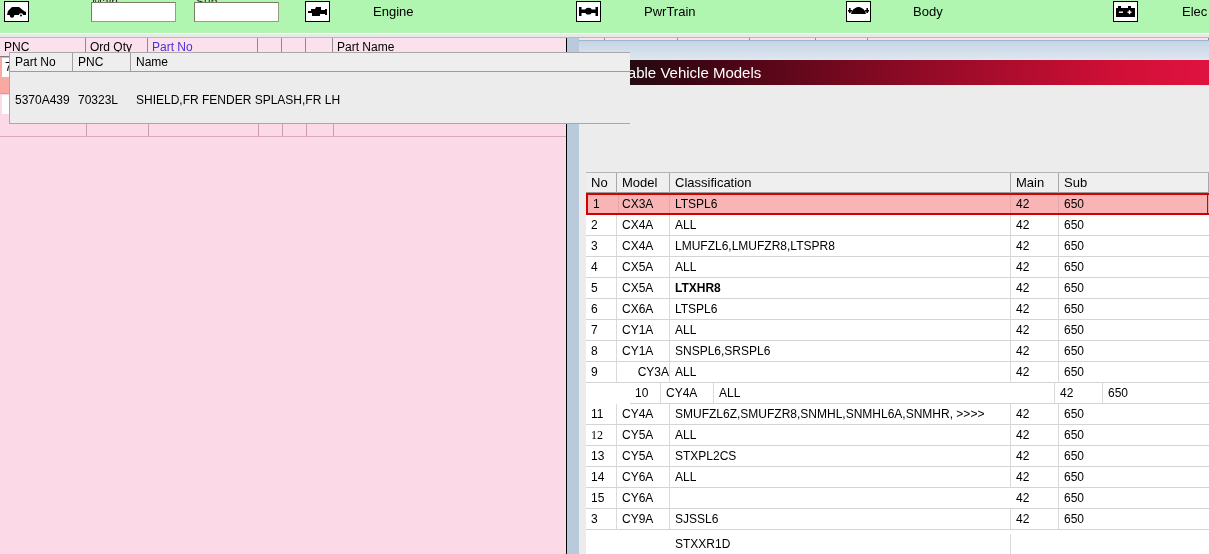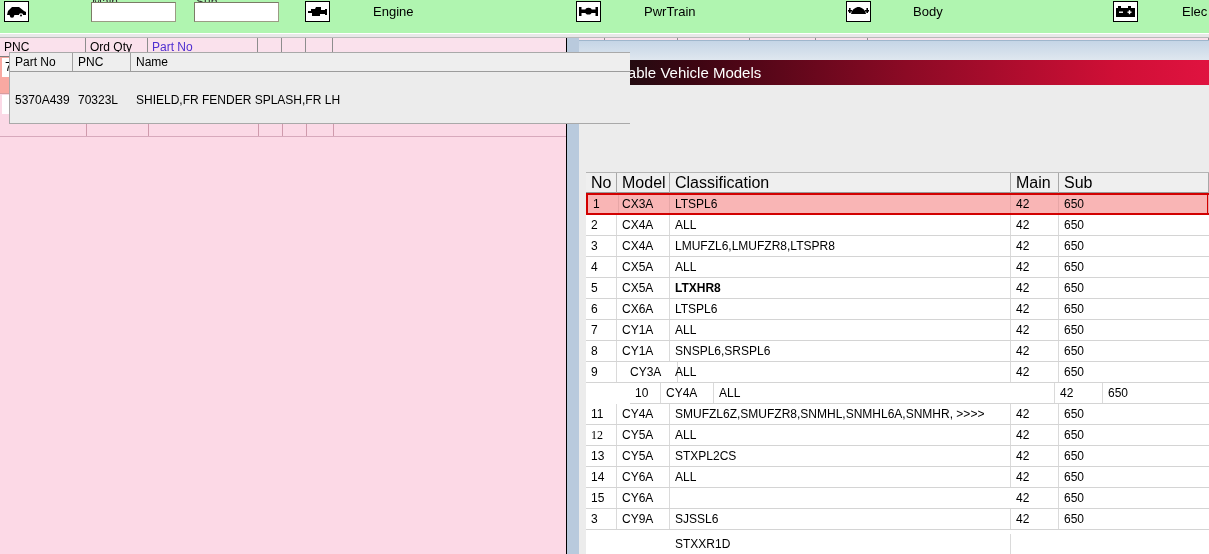--- a/index.html
+++ b/index.html
@@ -187,21 +187,21 @@
   .mdl-header {
     position: absolute; left: 0; top: 0;
     width: 623px; height: 21px;
     background: #efefef;
     border-top: 1px solid #b4b4b4;
     border-bottom: 1px solid #9a9a9a;
   }
   .mdl-hcell {
     position: absolute; top: 0; height: 20px;
     line-height: 20px; padding-left: 5px;
-    font-size: 16px; color: #000000;
+    font-size: 13px; color: #000000;
     border-right: 1px solid #a8a8a8;
     white-space: nowrap; overflow: hidden;
   }
   .mdl-row {
     position: absolute; left: 0;
     width: 623px; height: 21px;
     border-bottom: 1px solid #d4d4d4;
     background: #ffffff;
   }
   .mdl-row.selected {
@@ -287,20 +287,21 @@
 
 <div class="parts-pane">
 
   <div class="pg-header">
     <div class="pg-hcell" style="left:0px;   width:86px;">PNC</div>
     <div class="pg-hcell" style="left:86px;  width:62px;">Ord Qty</div>
     <div class="pg-hcell accent" style="left:148px; width:110px;">Part No</div>
     <div class="pg-hcell" style="left:258px; width:24px;"></div>
     <div class="pg-hcell" style="left:282px; width:24px;"></div>
     <div class="pg-hcell" style="left:306px; width:27px;"></div>
+    <div class="pg-hcell" style="left:333px; width:238px;">Part Name</div>
   </div>
 
   <div class="pg-row1">
     <div class="pg-vline" style="left:86px;"></div>
     <div class="pg-vline" style="left:148px;"></div>
     <div class="pg-vline" style="left:258px;"></div>
     <div class="pg-vline" style="left:282px;"></div>
     <div class="pg-vline" style="left:306px;"></div>
     <div class="pg-vline" style="left:333px;"></div>
     <input class="pg-input" style="left: 2px; top: 1px; width: 80px; border: none;" value="70323L">
@@ -415,21 +416,21 @@
       </div>
       <div class="mdl-row" style="top: 169px;">
         <div class="mdl-cell" style="left: 0px; width: 31px;">8</div>
         <div class="mdl-cell" style="left: 31px; width: 53px;">CY1A</div>
         <div class="mdl-cell" style="left: 84px; width: 341px;">SNSPL6,SRSPL6</div>
         <div class="mdl-cell" style="left: 425px; width: 48px;">42</div>
         <div class="mdl-cell last" style="left: 473px; width: 150px;">650</div>
       </div>
       <div class="mdl-row" style="top: 190px;">
         <div class="mdl-cell" style="left: 0px; width: 31px;">9</div>
-        <div class="mdl-cell" style="left: 39px; width: 53px;">CY3A</div>
+        <div class="mdl-cell" style="left: 31px; width: 53px; text-align: right;">CY3A</div>
         <div class="mdl-cell" style="left: 84px; width: 341px;">ALL</div>
         <div class="mdl-cell" style="left: 425px; width: 48px;">42</div>
         <div class="mdl-cell last" style="left: 473px; width: 150px;">650</div>
       </div>
       <div class="mdl-row" style="top: 211px; margin-left: 44px;">
         <div class="mdl-cell" style="left: 0px; width: 31px;">10</div>
         <div class="mdl-cell" style="left: 31px; width: 53px;">CY4A</div>
         <div class="mdl-cell" style="left: 84px; width: 341px;">ALL</div>
         <div class="mdl-cell" style="left: 425px; width: 48px;">42</div>
         <div class="mdl-cell last" style="left: 473px; width: 150px;">650</div>

